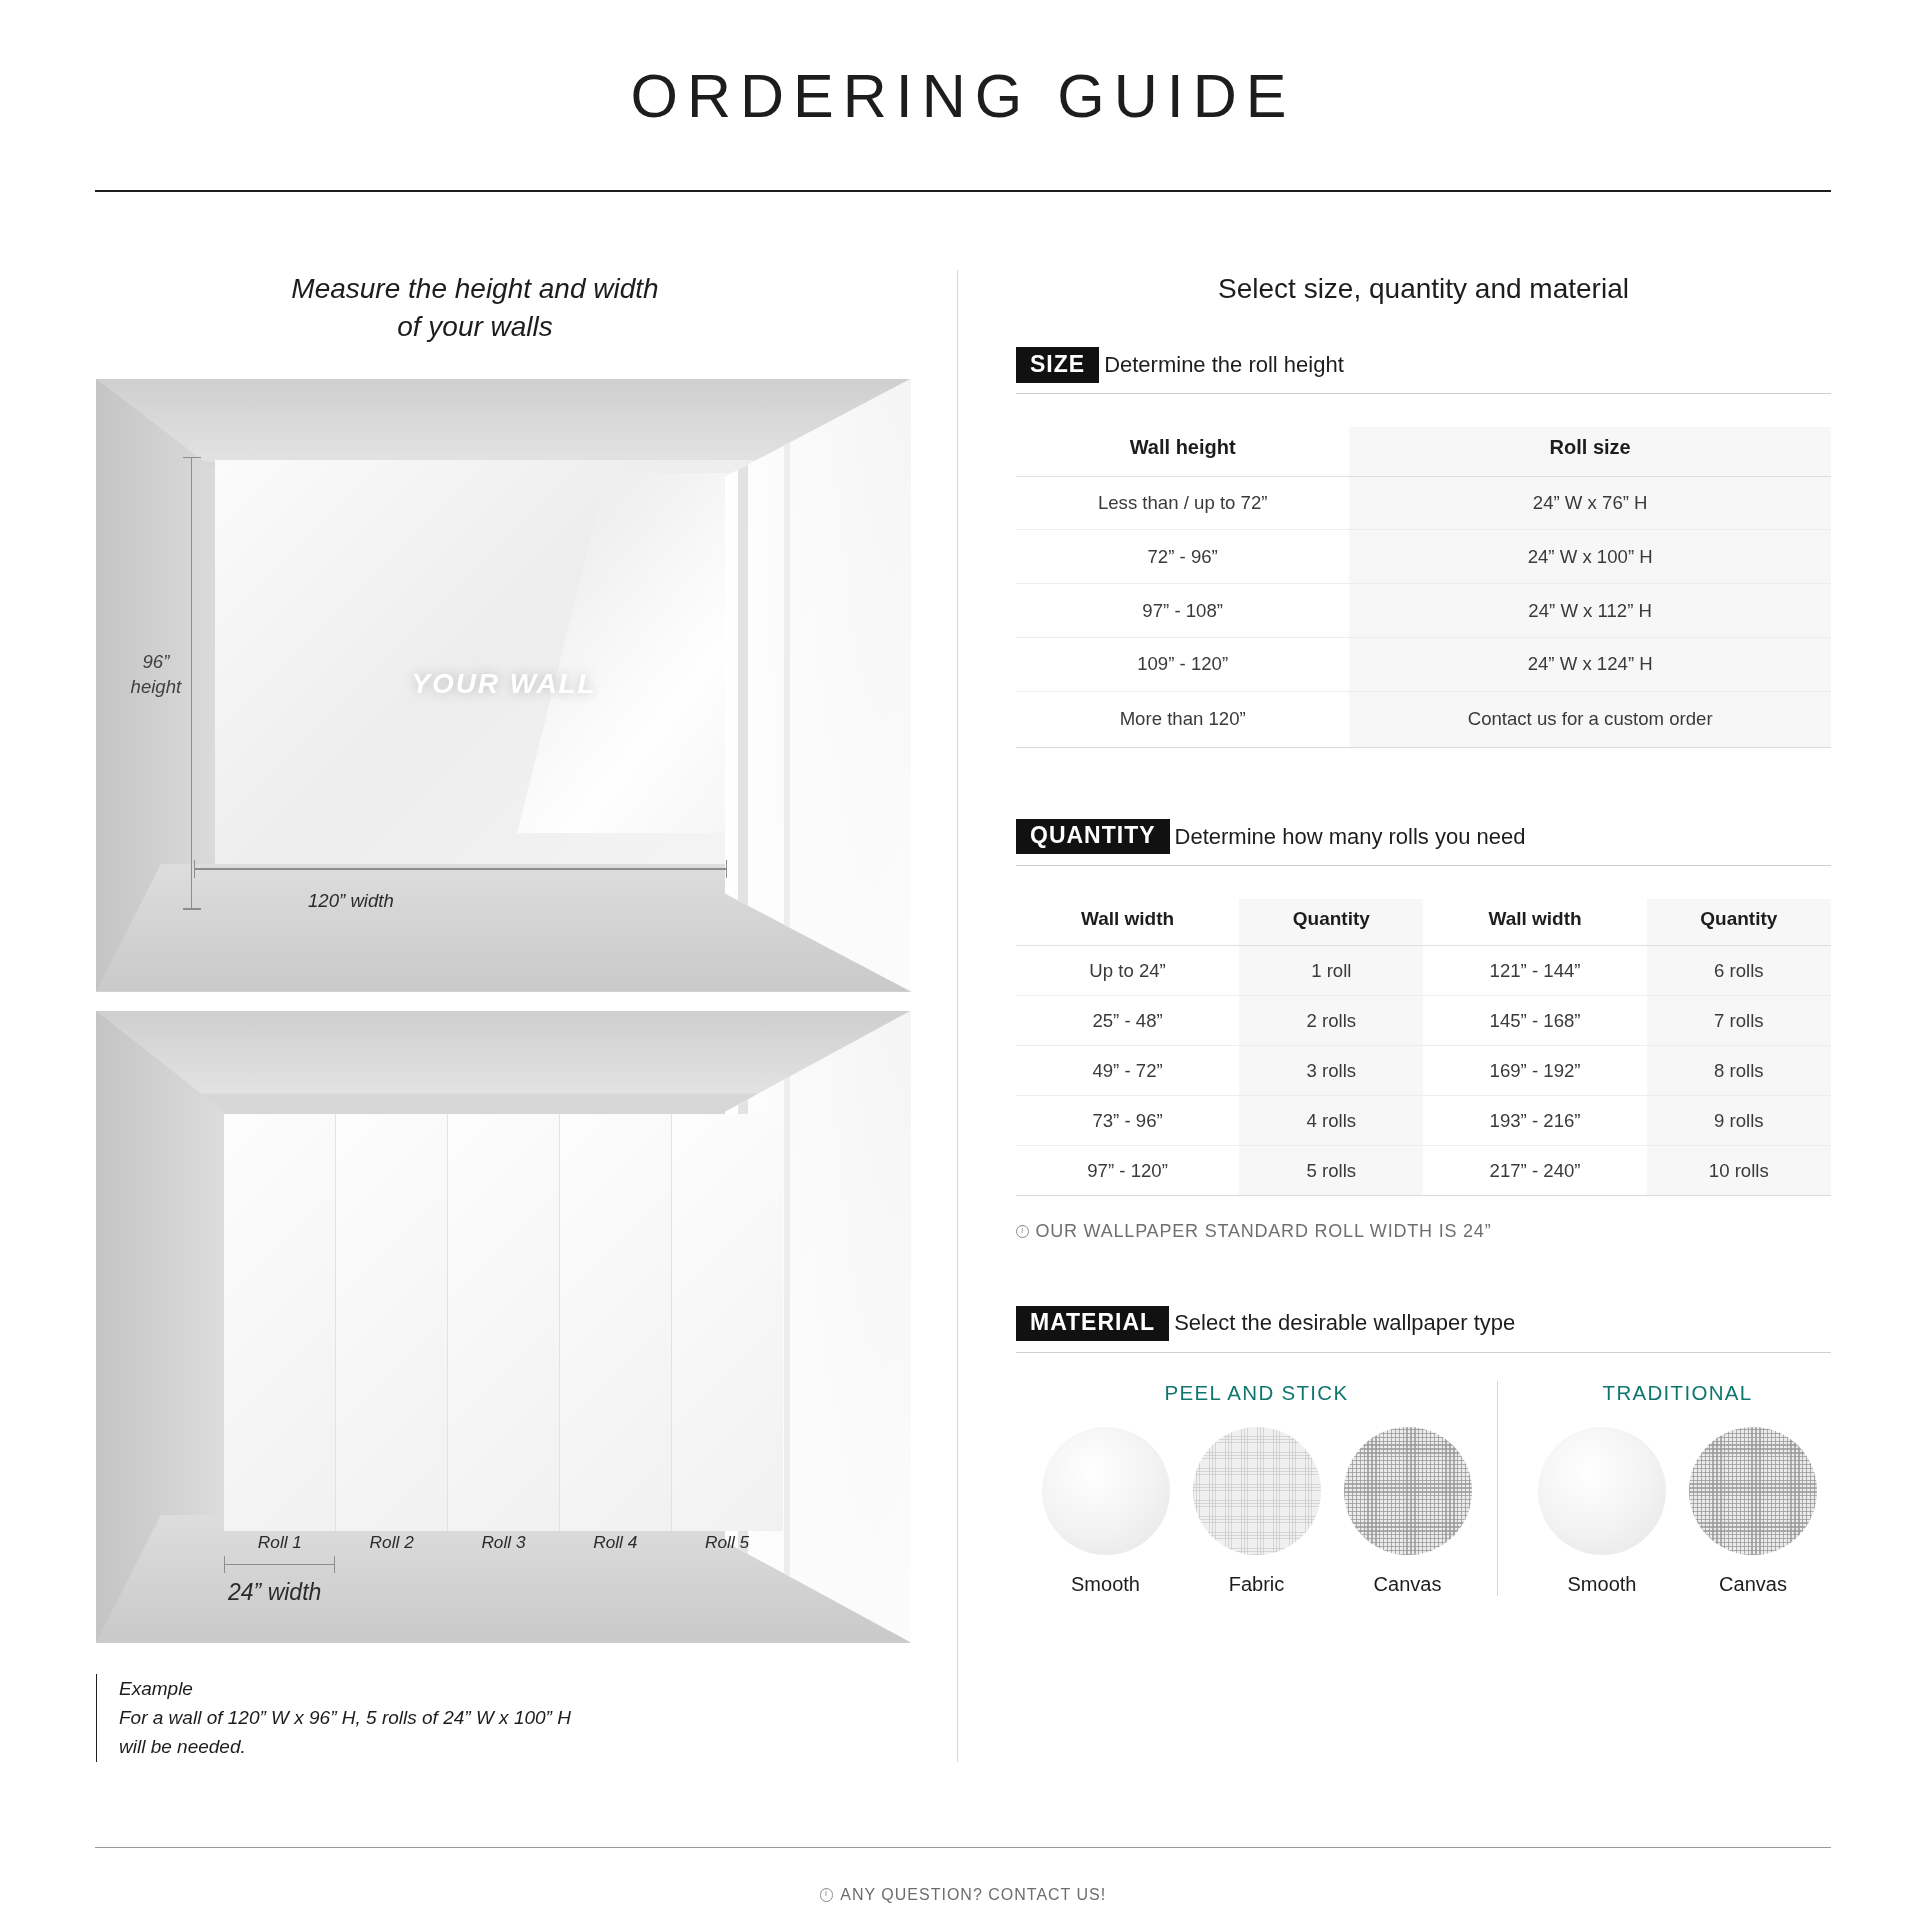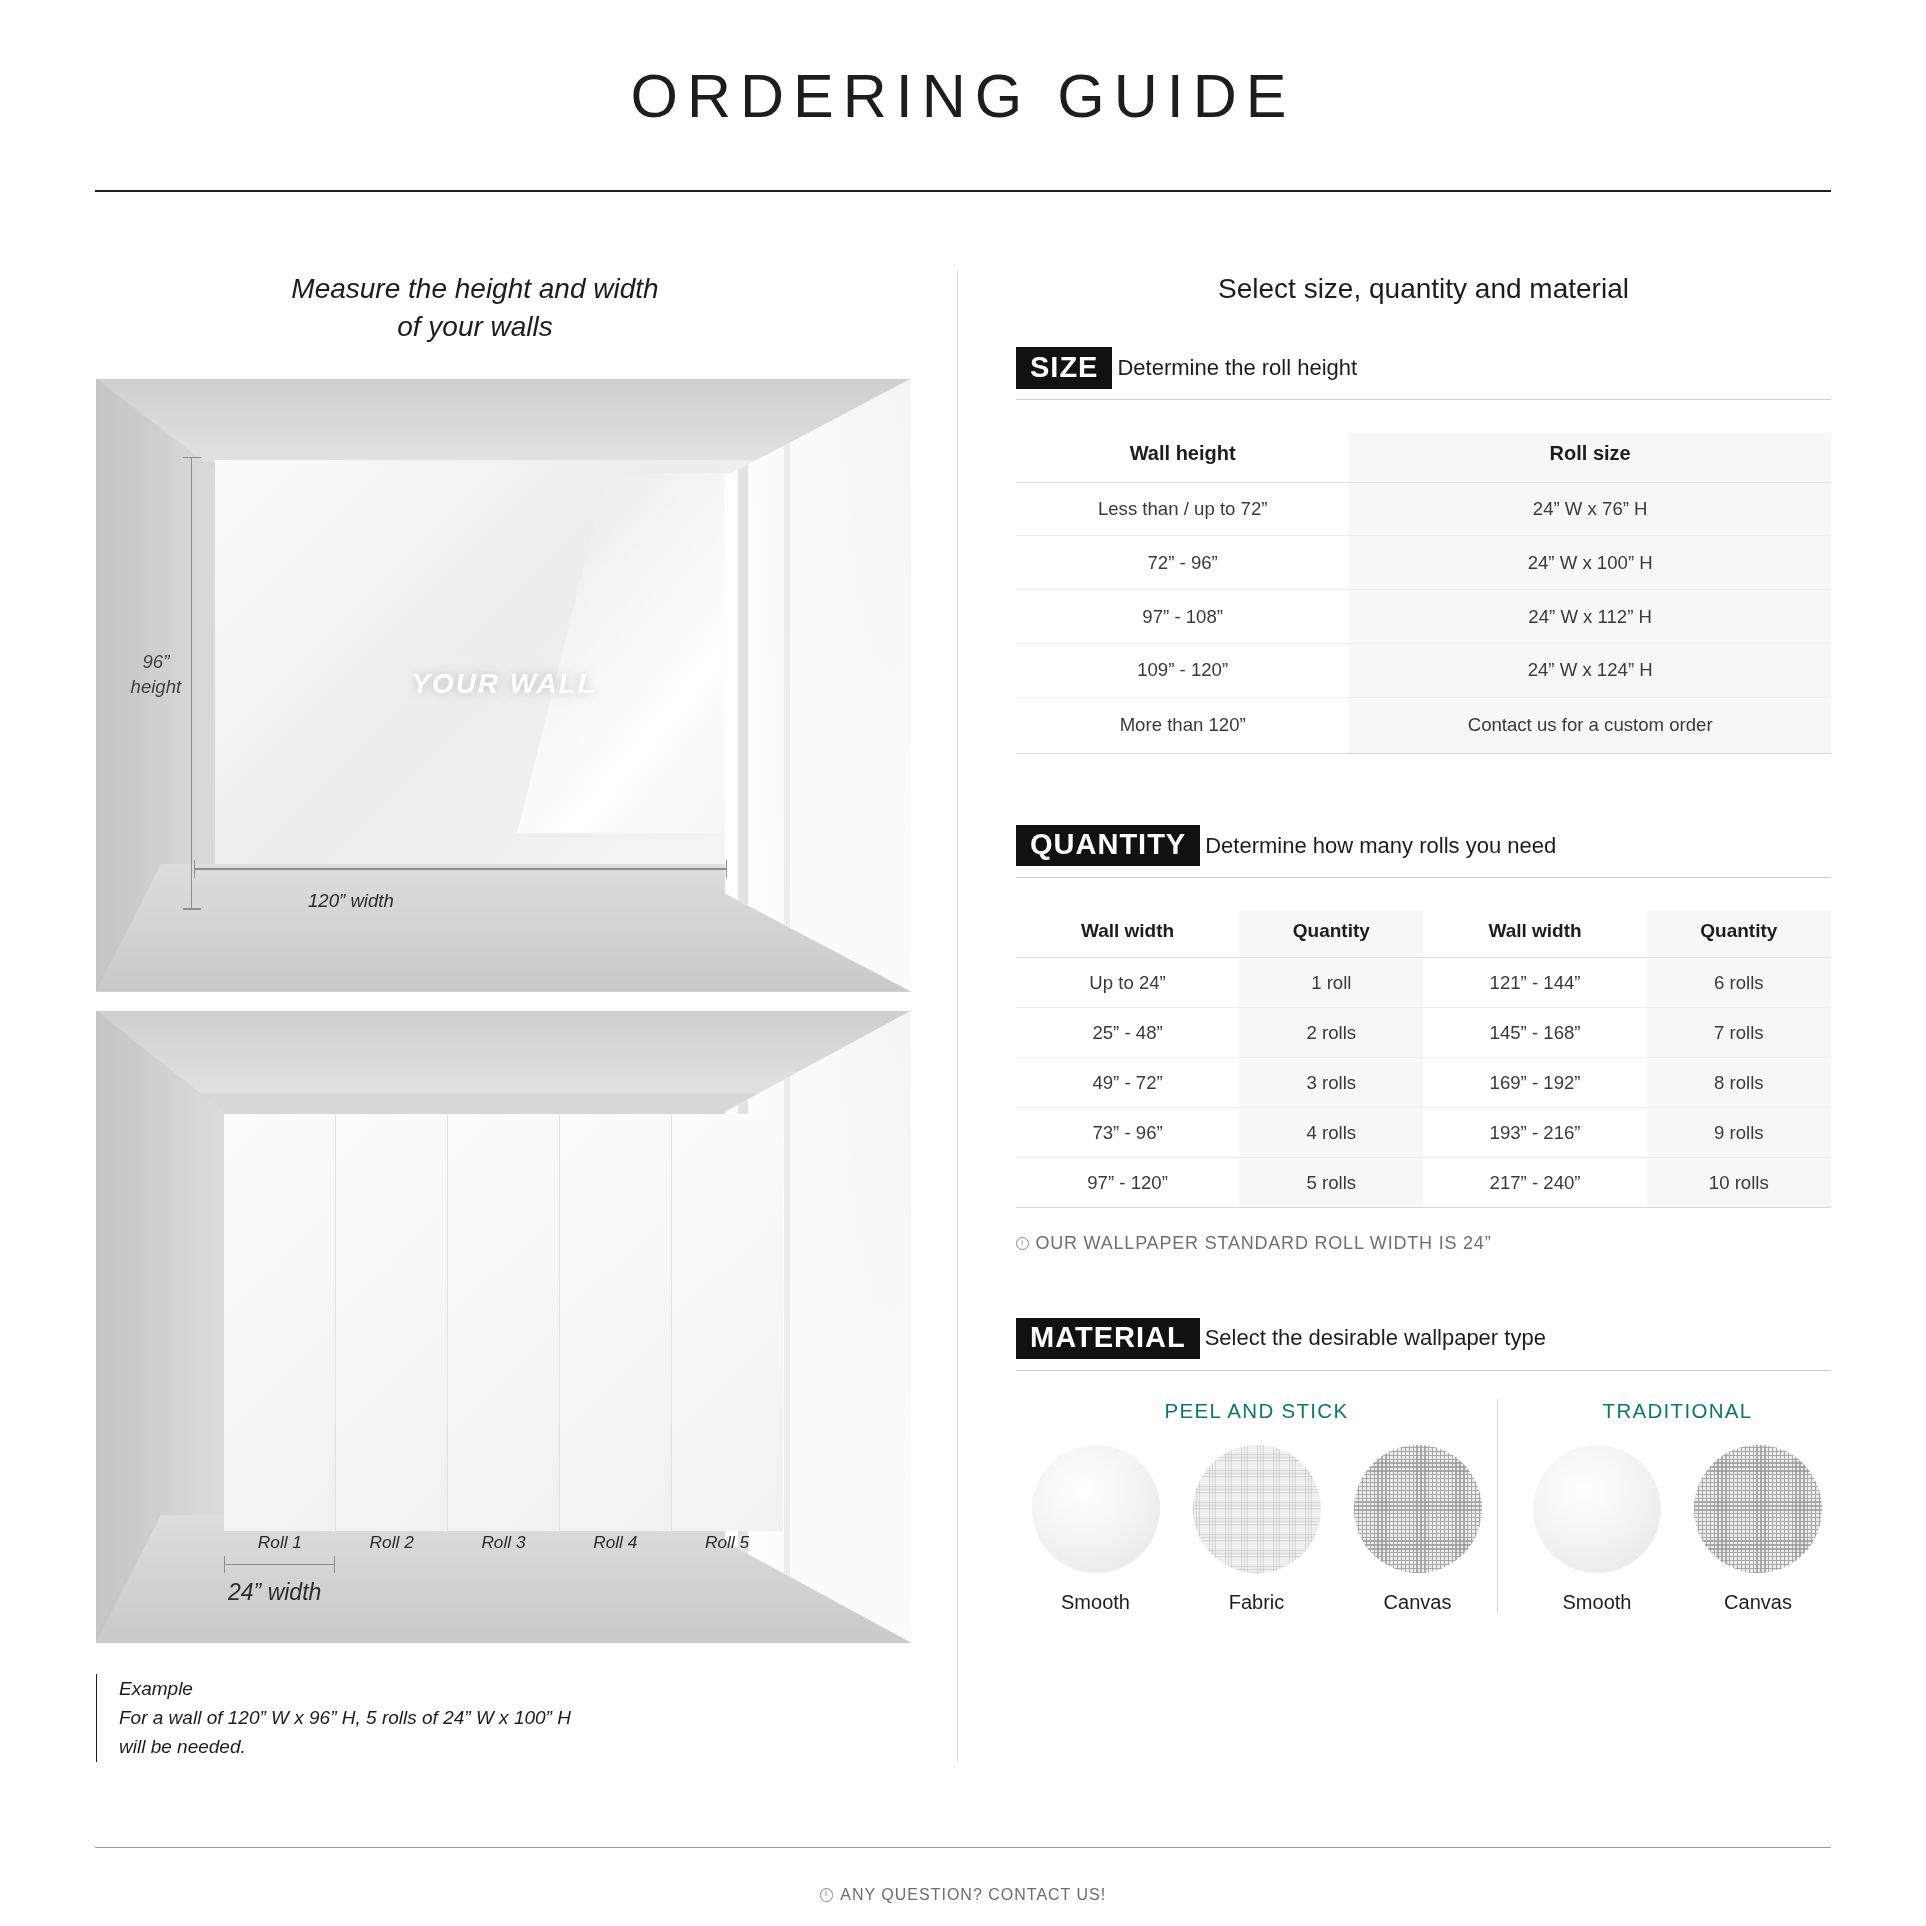--- a/index.html
+++ b/index.html
@@ -259,21 +259,21 @@
   .section { margin-top: 39px; }
   .sec-head {
     display: flex;
     align-items: center;
     border-bottom: 1.3px solid #cfcfcf;
     padding-bottom: 10.3px;
   }
   .tag {
     background: #111111;
     color: #ffffff;
-    font-size: 29px;
+    font-size: 23px;
     font-weight: 700;
     letter-spacing: 1px;
     padding: 5.8px 14px 7px 14px;
     line-height: 1;
   }
   .sec-sub {
     font-size: 22px;
     color: #1d1d1d;
     margin-left: 5px;
     font-weight: 400;
@@ -332,21 +332,21 @@
   .mat-body { display: flex; margin-top: 28px; }
   .mat-group { flex: 1; }
   .mat-group.trad { flex: 0 0 334px; border-left: 1.3px solid #d8d8d8; padding-left: 26px; }
   .mat-title {
     text-align: center;
     font-size: 20.5px;
     letter-spacing: 1.3px;
     color: #0f766e;
     font-weight: 400;
   }
-  .swatches { display: flex; justify-content: center; gap: 33px; margin-top: 22px; align-items: flex-end; }
+  .swatches { display: flex; justify-content: center; gap: 23px; margin-top: 22px; align-items: flex-end; }
   .swatch-wrap { text-align: center; }
   .swatch {
     width: 128px; height: 128px; border-radius: 50%;
   }
   .sw-smooth { background: radial-gradient(circle at 40% 35%, #ffffff 0%, #f2f2f2 55%, #e4e4e4 100%); }
   .sw-fabric {
     background-color: #f0f0f0;
     background-image:
       repeating-linear-gradient(0deg, rgba(190,190,190,.55) 0 0.6px, transparent 0.6px 3.2px),
       repeating-linear-gradient(90deg, rgba(190,190,190,.55) 0 0.6px, transparent 0.6px 3.2px);

